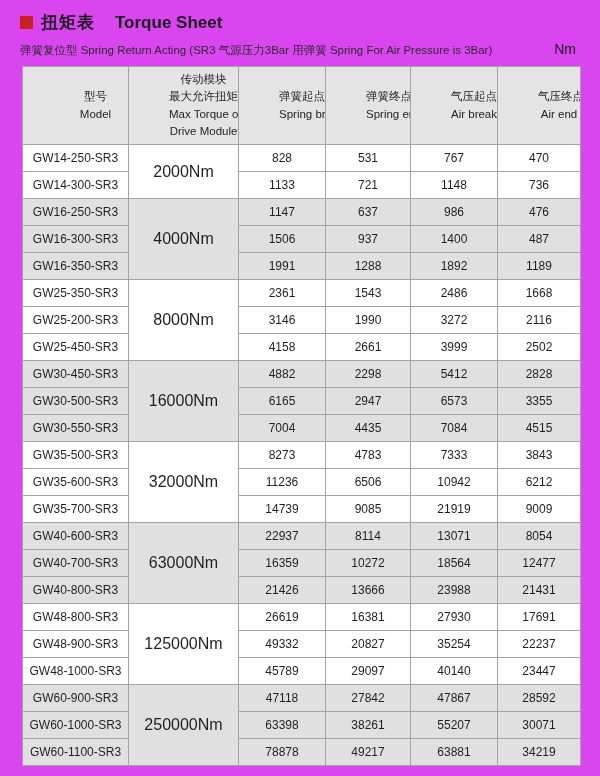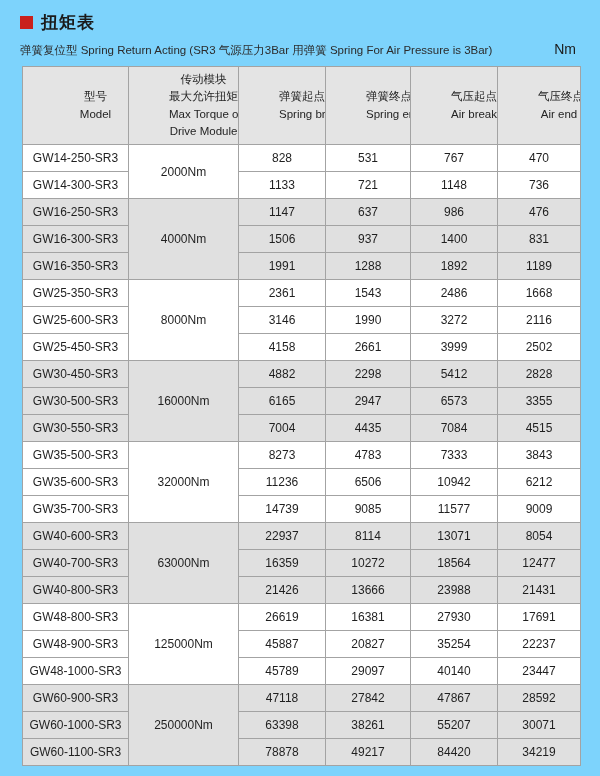--- a/index.html
+++ b/index.html
@@ -6,21 +6,21 @@
     --accent:#c9211c;
     --header-bg:#e4e4e4;
     --shaded-bg:#e0e0e0;
     --border:#a3a3a3;
   }
   html,body{margin:0;padding:0;background:#fff;}
   body{width:600px;height:776px;overflow:hidden;}
   .page{
     position:relative;width:600px;height:776px;
     font-family:"Liberation Sans","DejaVu Sans",sans-serif;
-    color:#1a1a1a;background:#7dd3fc;
+    color:#1a1a1a;background:#d946ef;
   }
   .title-row{display:flex;align-items:center;padding:11px 0 0 20px;}
   .red-sq{width:13px;height:13px;background:var(--accent);display:inline-block;flex:0 0 auto;}
   .title-zh{font-size:17px;font-weight:bold;margin-left:8px;letter-spacing:1px;white-space:nowrap;}
   .title-en{font-size:17px;font-weight:bold;margin-left:20px;white-space:nowrap;}
   .subtitle-row{
     display:flex;justify-content:space-between;align-items:baseline;
     margin:7px 0 8px 20px;width:558px;font-size:11.5px;color:#2b2b2b;
   }
   .unit{font-size:14px;color:#1a1a1a;padding-right:2px;}
@@ -33,30 +33,31 @@
     border:1px solid var(--border);
     text-align:center;vertical-align:middle;padding:0;
     overflow:hidden;white-space:nowrap;
   }
   table.torque thead th{
     height:77px;background:var(--header-bg);
     font-weight:normal;font-size:11.5px;line-height:1.5;color:#242424;padding-left:40px;
   }
   table.torque tbody td{height:26px;background:#ffffff;}
   table.torque tbody tr.shaded td{background:var(--shaded-bg);}
-  .torque-cell{font-size:12px;}
+  .torque-cell{font-size:16px;}
 </style>
 </head>
 <body>
 
 <div class="page">
 
   <div class="title-row">
     <span class="red-sq"></span>
     <span class="title-zh">扭矩表</span>
+    <span class="title-en">Torque Sheet</span>
   </div>
 
   <div class="subtitle-row">
     <span>弹簧复位型 Spring Return Acting (SR3 气源压力3Bar 用弹簧 Spring For Air Pressure is 3Bar)</span>
     <span class="unit">Nm</span>
   </div>
 
   <table class="torque">
     <colgroup>
       <col style="width:106px">
@@ -118,39 +119,39 @@
           <td>1147</td>
           <td>637</td>
           <td>986</td>
           <td>476</td>
         </tr>
         <tr class="shaded">
           <td>GW16-300-SR3</td>
           <td>1506</td>
           <td>937</td>
           <td>1400</td>
-          <td>831</td>
+          <td>487</td>
         </tr>
         <tr class="shaded">
           <td>GW16-350-SR3</td>
           <td>1991</td>
           <td>1288</td>
           <td>1892</td>
           <td>1189</td>
         </tr>
         <tr>
           <td>GW25-350-SR3</td>
           <td class="torque-cell" rowspan="3">8000Nm</td>
           <td>2361</td>
           <td>1543</td>
           <td>2486</td>
           <td>1668</td>
         </tr>
         <tr>
-          <td>GW25-600-SR3</td>
+          <td>GW25-200-SR3</td>
           <td>3146</td>
           <td>1990</td>
           <td>3272</td>
           <td>2116</td>
         </tr>
         <tr>
           <td>GW25-450-SR3</td>
           <td>4158</td>
           <td>2661</td>
           <td>3999</td>
@@ -190,21 +191,21 @@
           <td>GW35-600-SR3</td>
           <td>11236</td>
           <td>6506</td>
           <td>10942</td>
           <td>6212</td>
         </tr>
         <tr>
           <td>GW35-700-SR3</td>
           <td>14739</td>
           <td>9085</td>
-          <td>11577</td>
+          <td>21919</td>
           <td>9009</td>
         </tr>
         <tr class="shaded">
           <td>GW40-600-SR3</td>
           <td class="torque-cell" rowspan="3">63000Nm</td>
           <td>22937</td>
           <td>8114</td>
           <td>13071</td>
           <td>8054</td>
         </tr>
@@ -225,21 +226,21 @@
         <tr>
           <td>GW48-800-SR3</td>
           <td class="torque-cell" rowspan="3">125000Nm</td>
           <td>26619</td>
           <td>16381</td>
           <td>27930</td>
           <td>17691</td>
         </tr>
         <tr>
           <td>GW48-900-SR3</td>
-          <td>45887</td>
+          <td>49332</td>
           <td>20827</td>
           <td>35254</td>
           <td>22237</td>
         </tr>
         <tr>
           <td>GW48-1000-SR3</td>
           <td>45789</td>
           <td>29097</td>
           <td>40140</td>
           <td>23447</td>
@@ -256,19 +257,19 @@
           <td>GW60-1000-SR3</td>
           <td>63398</td>
           <td>38261</td>
           <td>55207</td>
           <td>30071</td>
         </tr>
         <tr class="shaded">
           <td>GW60-1100-SR3</td>
           <td>78878</td>
           <td>49217</td>
-          <td>84420</td>
+          <td>63881</td>
           <td>34219</td>
         </tr>
       </tbody>
   </table>
 
 </div>
 
 </body></html>

